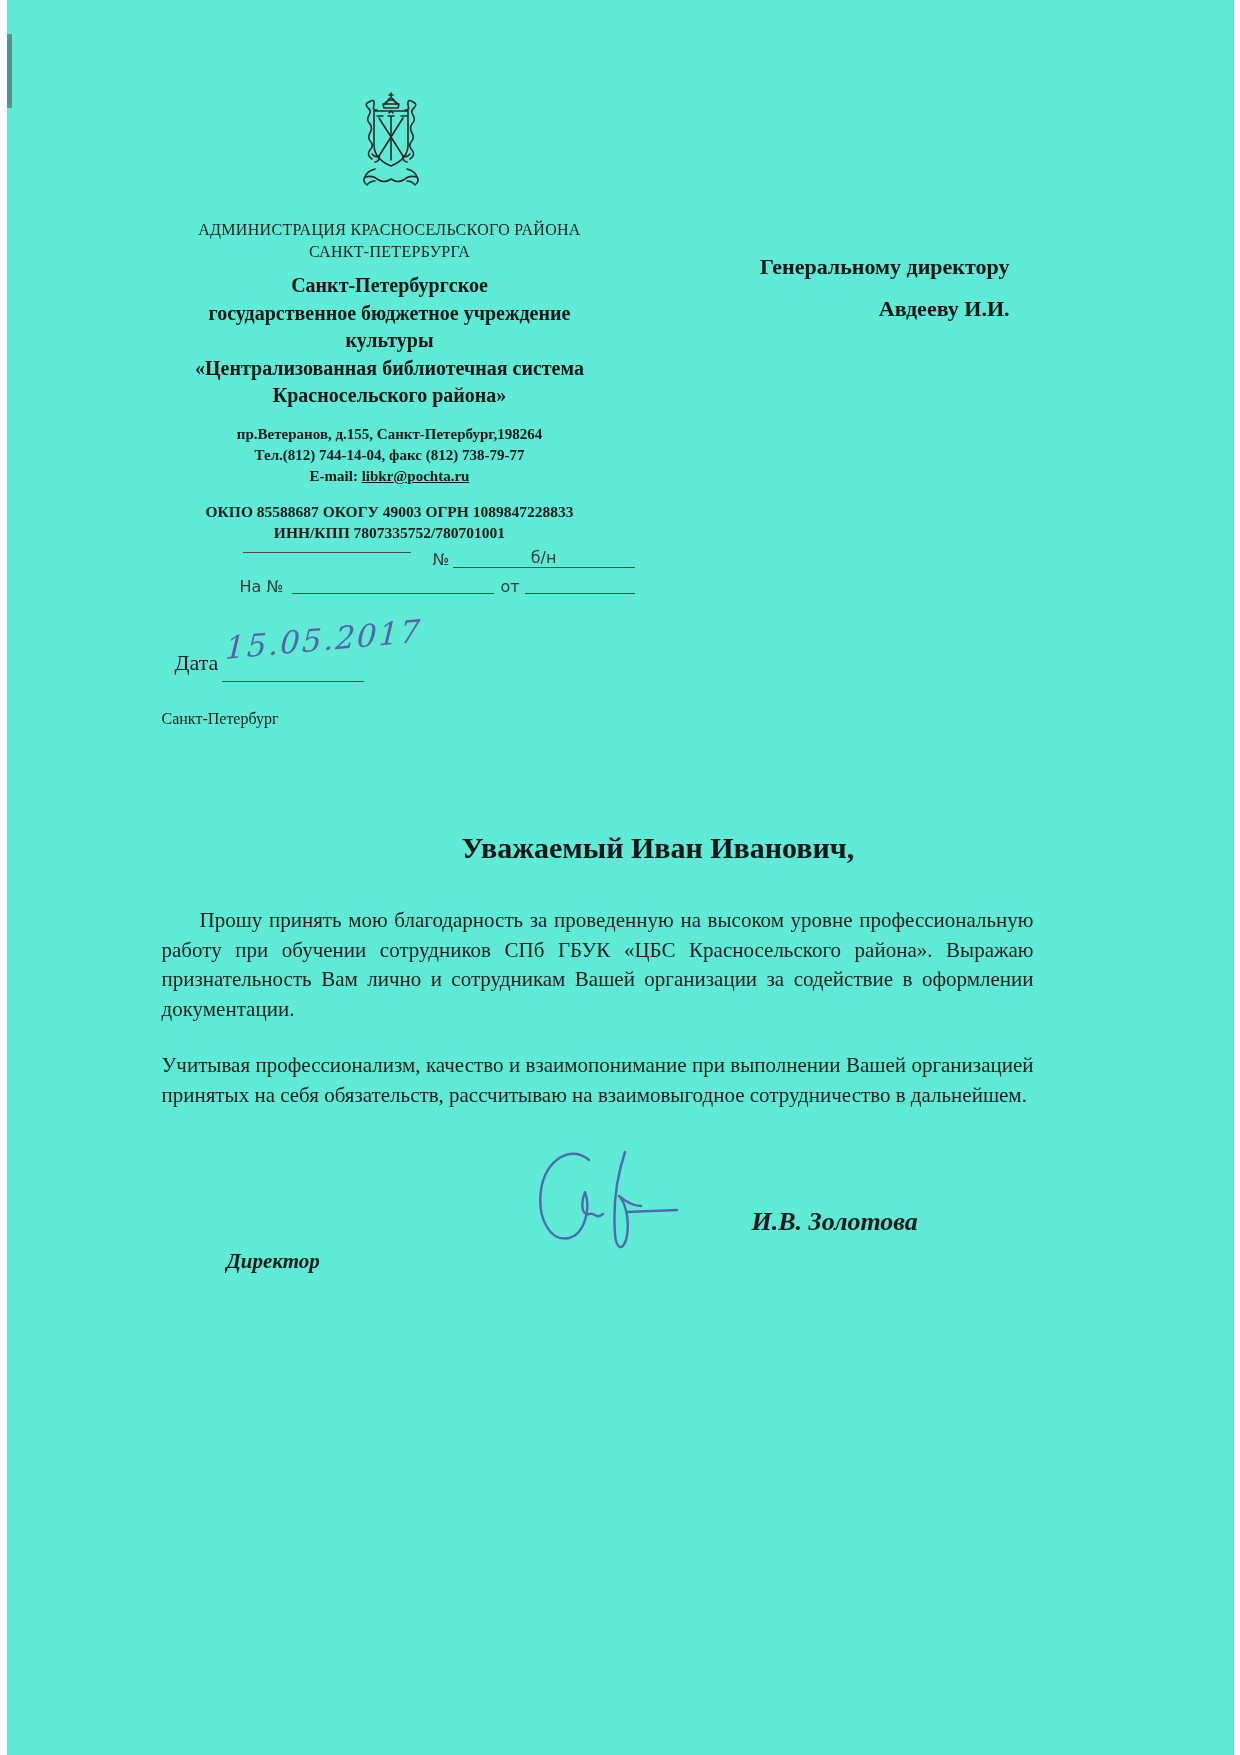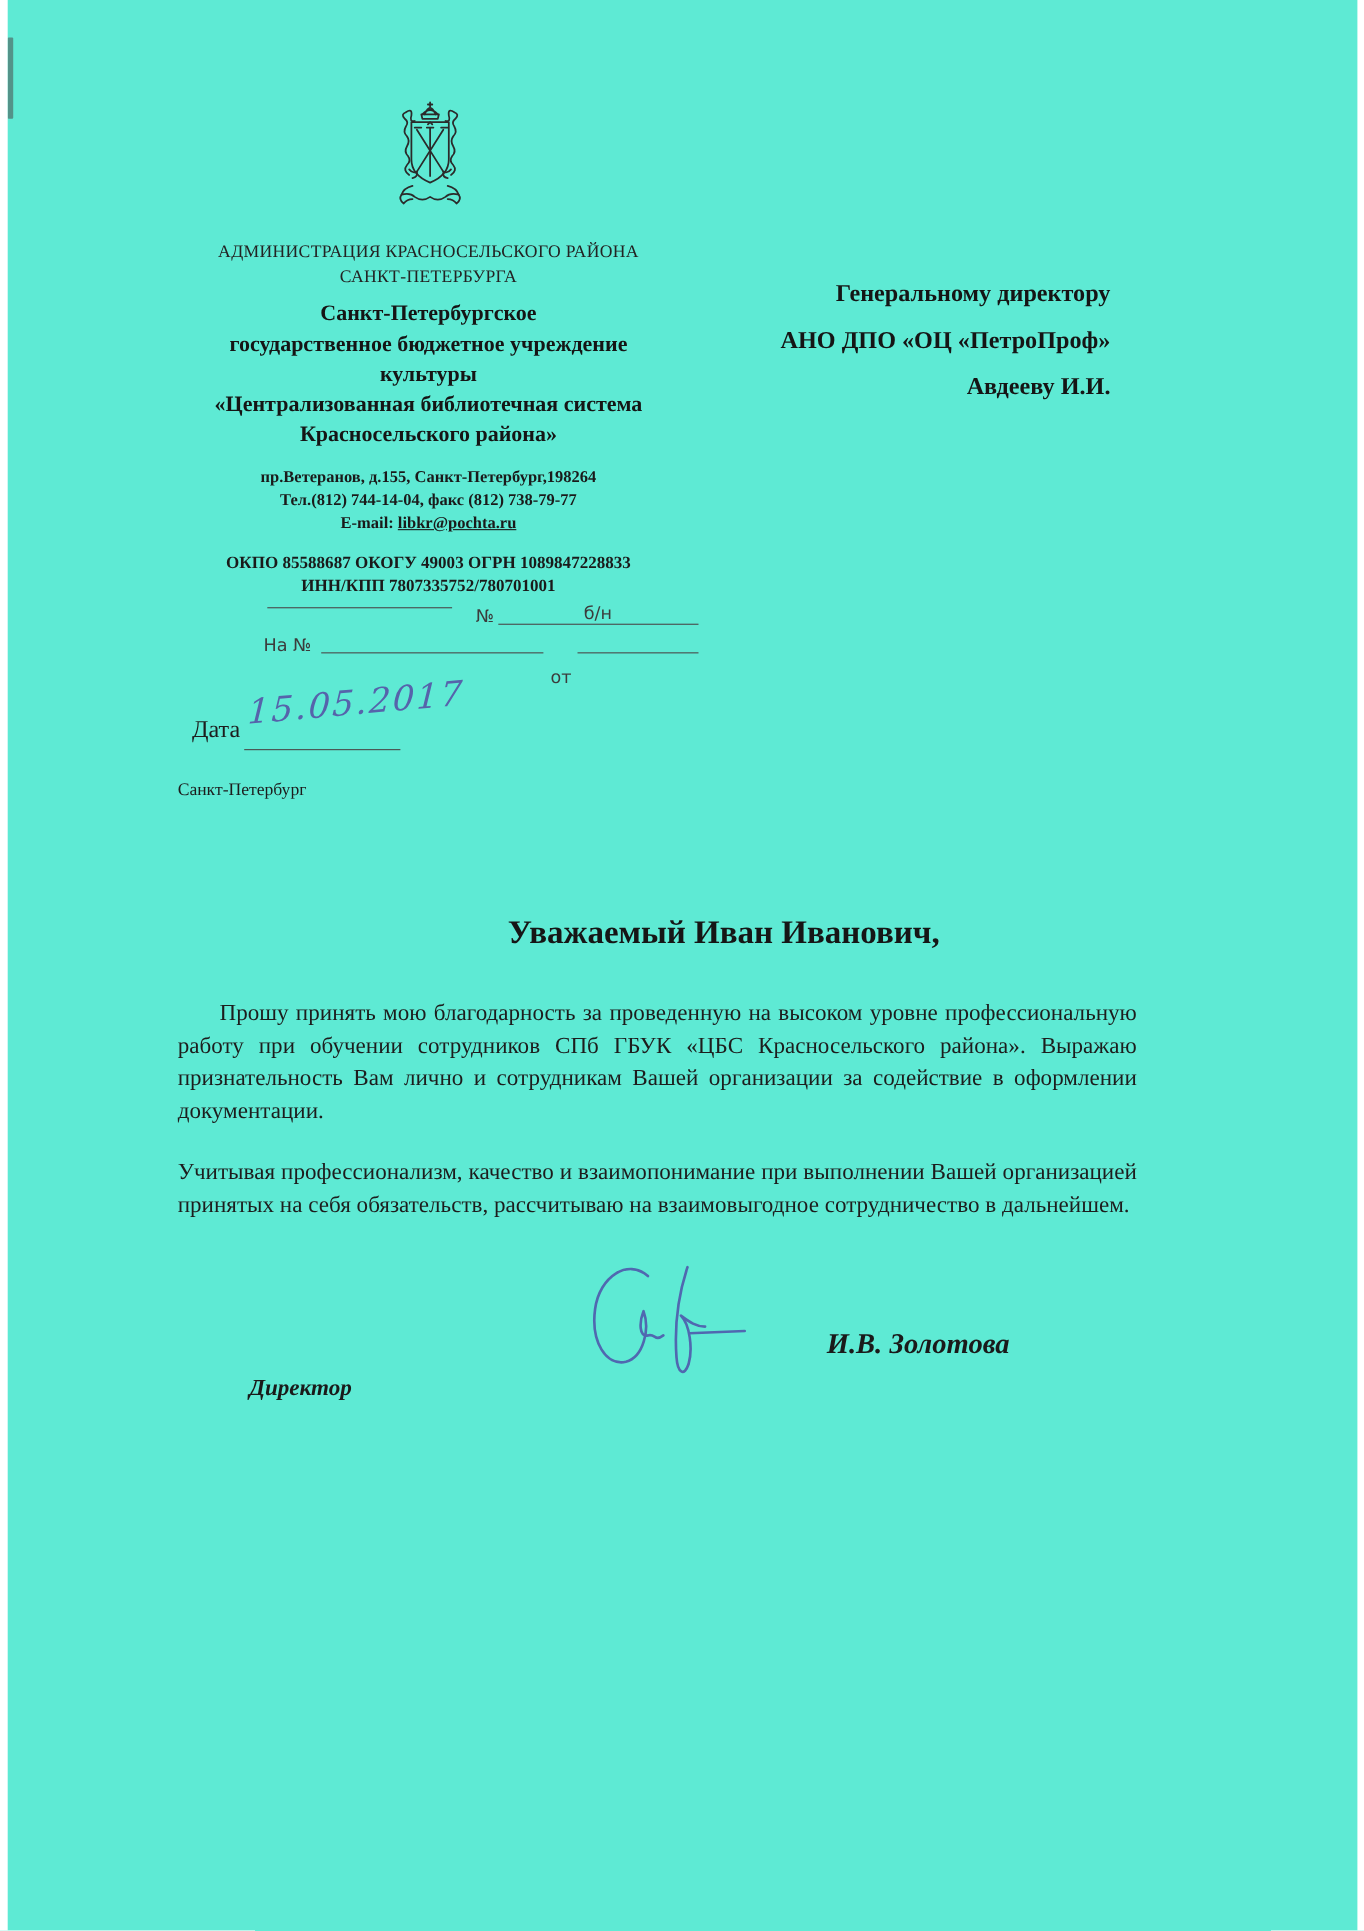--- a/index.html
+++ b/index.html
@@ -101,27 +101,26 @@
     <div>ИНН/КПП 7807335752/780701001</div>
   </div>
 
   <div>
     <span class="abs u-line" style="left:236px;top:552px;width:168px;"></span>
     <span class="abs ref-area" style="left:426px;top:550px;">№</span>
     <span class="abs u-line ref-area ctr" style="left:446px;top:548px;width:182px;">б/н</span>
 
     <span class="abs ref-area" style="left:233px;top:577px;">На №</span>
     <span class="abs u-line" style="left:285px;top:577px;width:202px;height:16px;"></span>
-    <span class="abs ref-area" style="left:494px;top:606px;">от</span>
+    <span class="abs ref-area" style="left:494px;top:577px;">от</span>
     <span class="abs u-line" style="left:518px;top:577px;width:110px;height:16px;"></span>
   </div>
 
   <div class="abs recipient-block">
     <div>Генеральному директору</div>
-    <div>АНО ДПО «ОЦ «ПетроПроф»</div>
     <div>Авдееву И.И.</div>
   </div>
 
   <span class="abs date-label">Дата</span>
   <span class="abs date-hand">15.05.2017</span>
   <span class="abs u-line date-underline"></span>
   <div class="abs city">Санкт-Петербург</div>
 
   <div class="abs salutation">Уважаемый Иван Иванович,</div>
 

